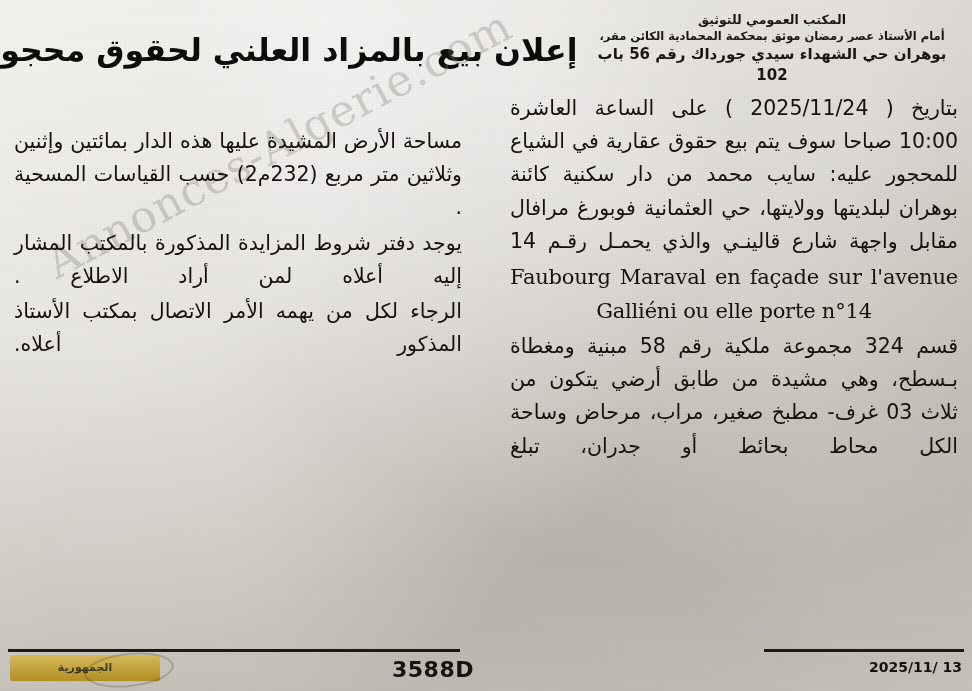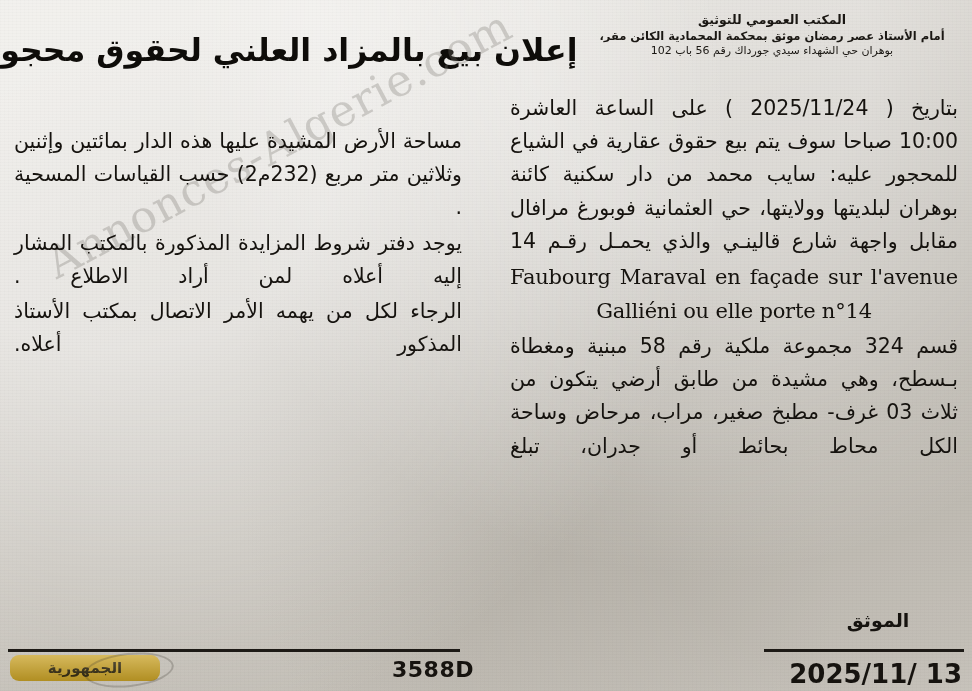--- a/index.html
+++ b/index.html
@@ -68,22 +68,22 @@
     font-family: "DejaVu Sans", sans-serif;
     font-size: 12.5px;
     font-weight: bold;
     letter-spacing: 0px;
   }
   .office-line {
     font-size: 11.5px;
     font-weight: bold;
   }
   .office-line2 {
-    font-size: 11px;
-    font-weight: normal;
+    font-size: 15px;
+    font-weight: bold;
   }
   .headline {
     position: absolute;
     top: 24px;
     right: 400px;
     left: 20px;
     text-align: center;
     font-family: "DejaVu Sans", sans-serif;
     font-size: 31px;
     font-weight: bold;
@@ -162,21 +162,21 @@
     height: 0;
     border-top: 3px solid #1d1a16;
   }
   .rule-right { right: 8px; width: 200px; }
   .rule-mid   { left: 300px; width: 160px; }
   .rule-left  { left: 8px;  width: 310px; }
   .footer-date {
     position: absolute;
     right: 10px;
     top: 16px;
-    font-size: 26px;
+    font-size: 14px;
     font-weight: bold;
     direction: ltr;
     font-family: "DejaVu Sans", sans-serif;
   }
   .footer-code {
     position: absolute;
     left: 392px;
     top: 14px;
     font-size: 22px;
     font-weight: bold;
@@ -185,25 +185,25 @@
     letter-spacing: 0.5px;
   }
   .footer-logo {
     position: absolute;
     left: 10px;
     top: 12px;
     width: 150px;
     height: 26px;
     background: #c9a227;
     color: #2b2207;
-    font-size: 15px;
+    font-size: 11px;
     font-weight: bold;
     text-align: center;
     line-height: 26px;
-    border-radius: 9px;
+    border-radius: 2px;
     overflow: hidden;
   }
   .footer-logo::after {
     content: "";
     position: absolute;
     inset: 0;
     background: linear-gradient(180deg, rgba(255,255,255,0.25), rgba(0,0,0,0.12));
     pointer-events: none;
   }
   .stamp {
@@ -244,21 +244,20 @@
       <p class="latin center-last">Faubourg Maraval en façade sur l'avenue Galliéni ou elle porte n°14</p>
       <p>قسم 324 مجموعة ملكية رقم 58 مبنية ومغطاة بـسطح، وهي مشيدة من طابق أرضي يتكون من ثلاث 03 غرف- مطبخ صغير، مراب، مرحاض وساحة الكل محاط بحائط أو جدران، تبلغ</p>
     </div>
 
     <div class="col col-left">
       <p>مساحة الأرض المشيدة عليها هذه الدار بمائتين وإثنين وثلاثين متر مربع (232م2) حسب القياسات المسحية .</p>
       <p>يوجد دفتر شروط المزايدة المذكورة بالمكتب المشار إليه أعلاه لمن أراد الاطلاع .</p>
       <p>الرجاء لكل من يهمه الأمر الاتصال بمكتب الأستاذ المذكور أعلاه.</p>
     </div>
 
-    <div class="signature">الموثق</div>
 
     <div class="footer">
       <div class="rule-line rule-right"></div>
       <div class="rule-line rule-mid"></div>
       <div class="rule-line rule-left"></div>
       <div class="footer-date">2025/11/ 13</div>
       <div class="footer-code">3588D</div>
       <div class="footer-logo">الجمهورية</div>
       <div class="stamp"></div>
     </div>

